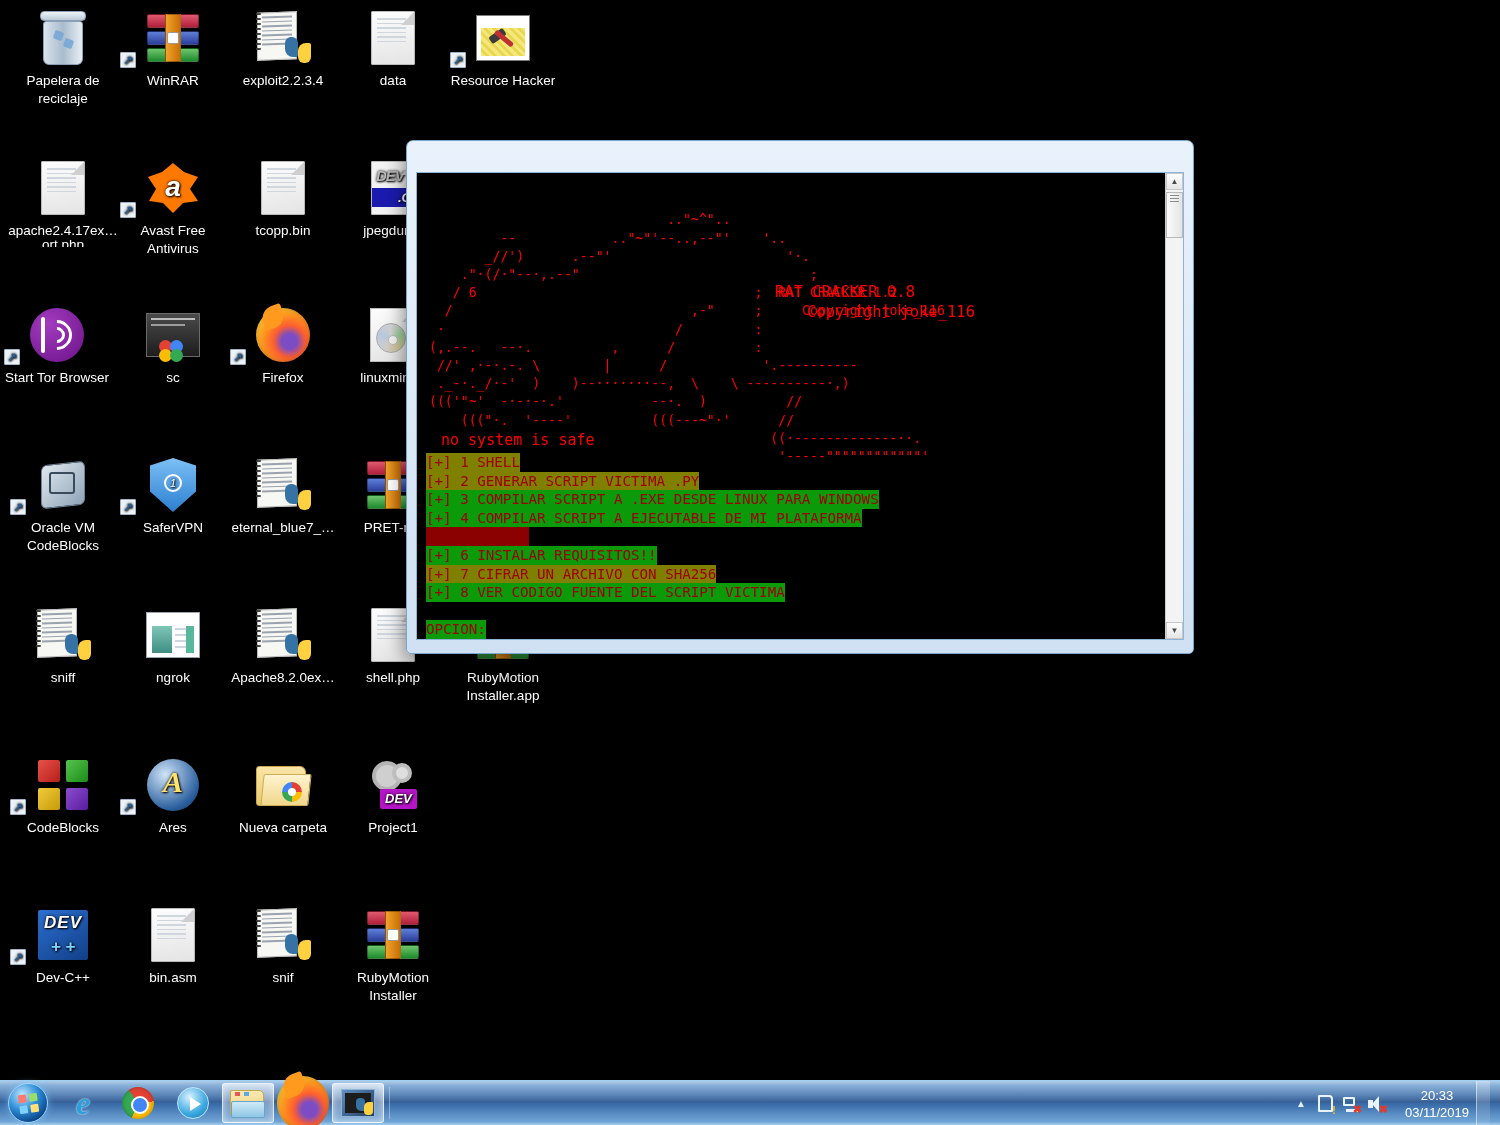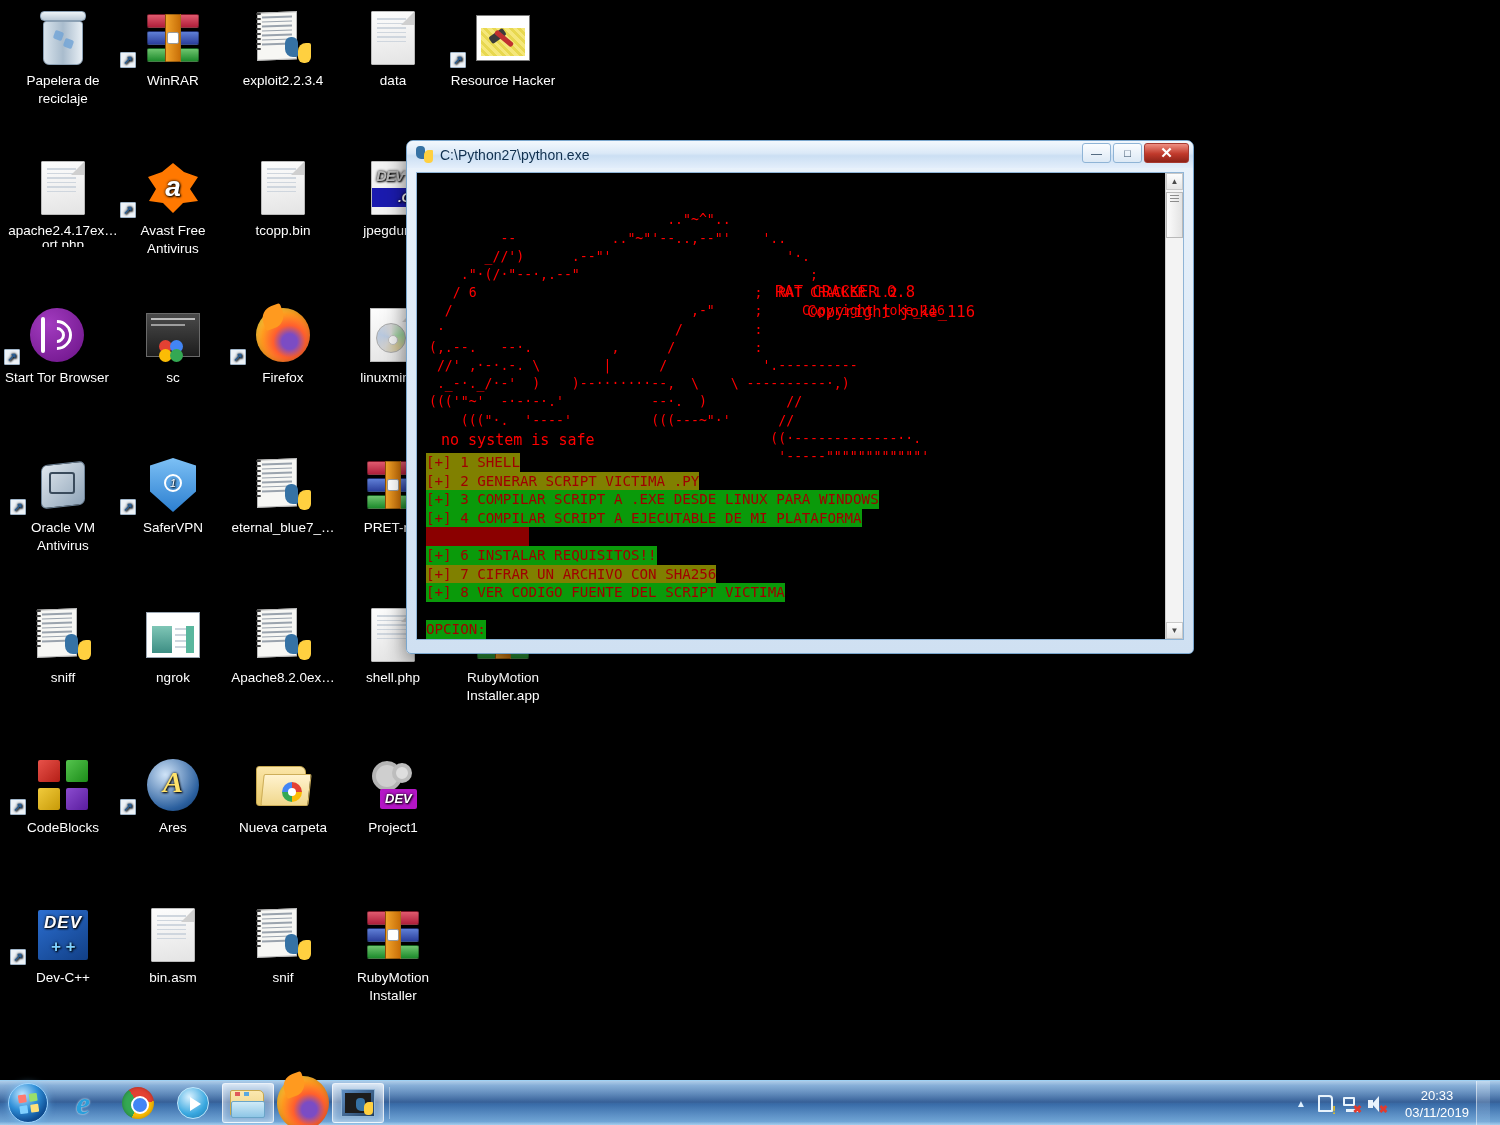--- a/index.html
+++ b/index.html
@@ -444,21 +444,21 @@
       </div>
       <div class="desk-icon" style="left: 8px; top: 455px;">
         <div class="icon-img">
           <span class="ic-vbox">
             <i class="cube"></i>
             <i class="in"></i>
           </span>
           <span class="shortcut-arrow"></span>
         </div>
         <div class="icon-label">Oracle VM
-Antivirus</div>
+CodeBlocks</div>
       </div>
       <div class="desk-icon" style="left: 118px; top: 455px;">
         <div class="icon-img">
           <span class="ic-vpn">
             <i class="sh"></i>
             <i class="c">1</i>
           </span>
           <span class="shortcut-arrow"></span>
         </div>
         <div class="icon-label">SaferVPN</div>
@@ -704,32 +704,20 @@
             <i class="band"></i>
             <i class="buckle"></i>
           </span>
         </div>
         <div class="icon-label">RubyMotion
 Installer</div>
       </div>
     </div>
 
   <div id="console-window">
-    <div id="title-bar">
-      <span class="title-py">
-          <i class="b1"></i>
-          <i class="b2"></i>
-        </span>
-      <span id="win-title">C:\Python27\python.exe</span>
-      <span class="win-btns">
-        <span class="wb">—</span>
-        <span class="wb">□</span>
-        <span class="wb close">✕</span>
-      </span>
-    </div>
 
     <div id="console-body">
       <div id="console-text">
         <div id="ascii-art">                               .."~^"..
           --            .."~"'--..,--"'    '..
         _//')      .--"'                      '·.
      ."·(/·"--·,.--"                             ;
     / 6                                   ;  RAT CRACKER 1.2
    /                              ,-"     ;     Copyright joke_116
   ·                             /         :

